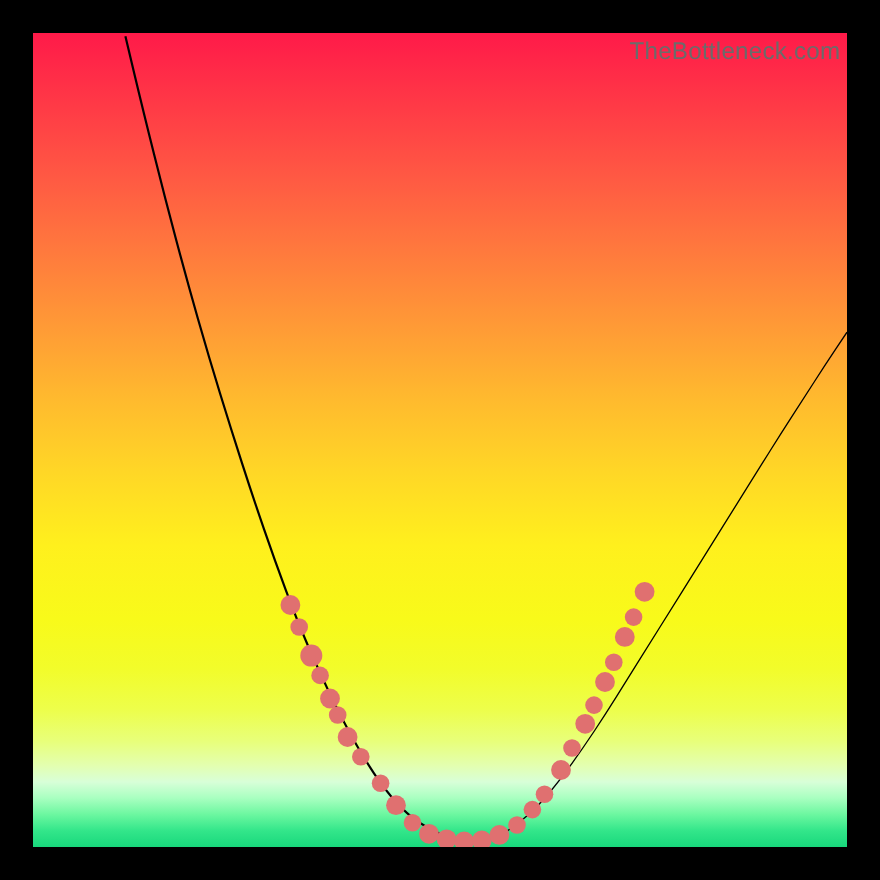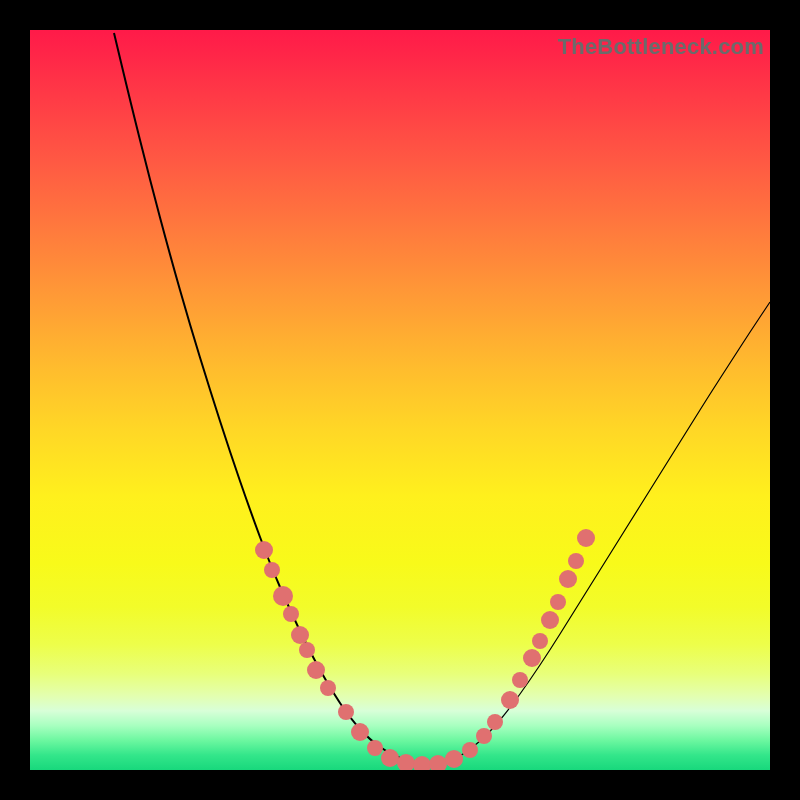--- a/index.html
+++ b/index.html
@@ -42,21 +42,21 @@
       #33e68a 98%,
       #18d87c 100%);
     overflow: hidden;
   }
   .watermark {
     position: absolute;
     top: 4px;
     right: 6px;
     color: #6b6b6b;
     font-size: 22px;
-    font-weight: 700;
+    font-weight: 400;
     letter-spacing: 0.2px;
     user-select: none;
   }
   svg.overlay {
     position: absolute;
     left: 0;
     top: 0;
     width: 740px;
     height: 740px;
   }

